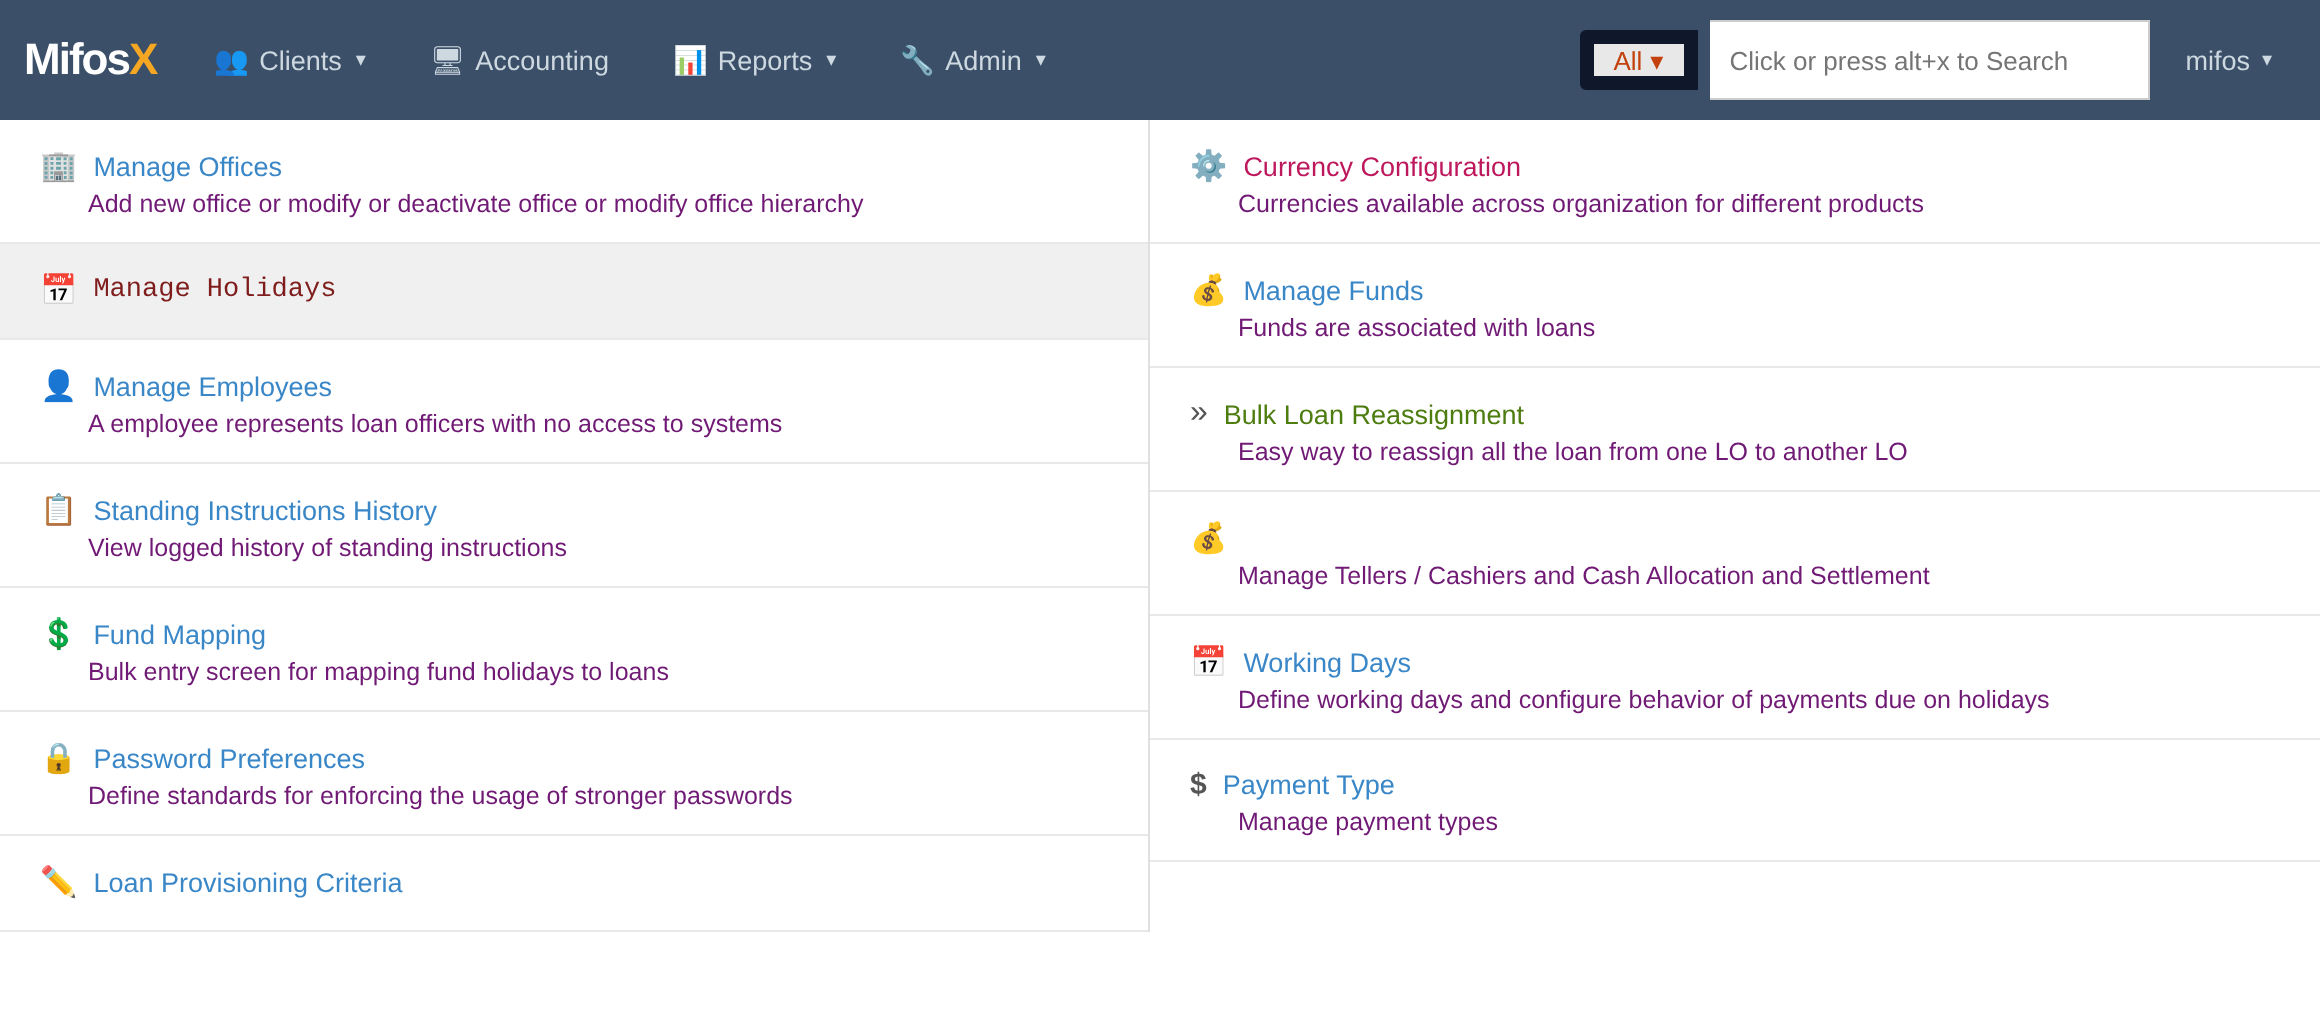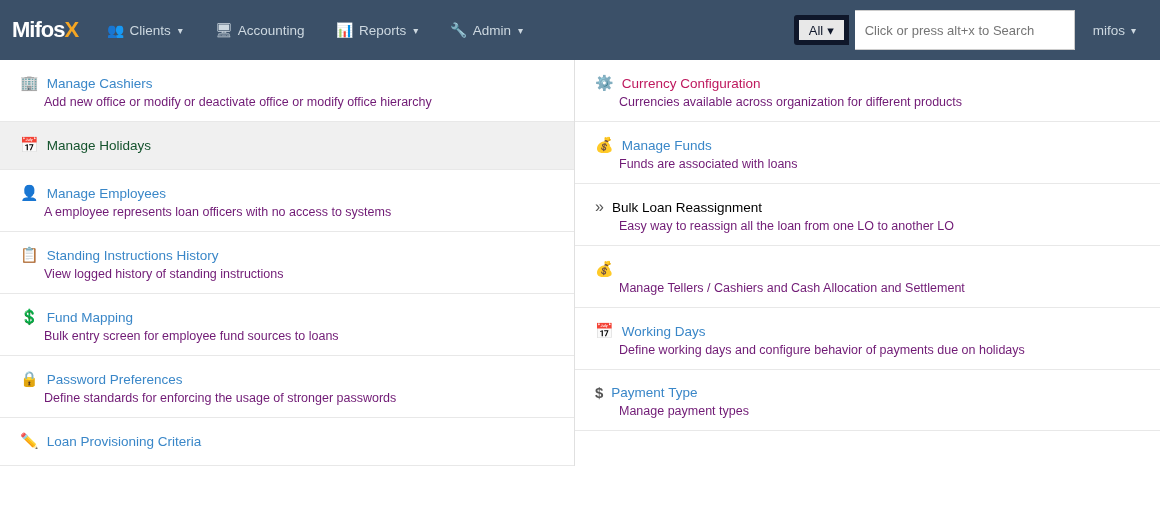--- a/index.html
+++ b/index.html
@@ -46,26 +46,26 @@
 
     
     .navbar-right {
       margin-left: auto;
       display: flex;
       align-items: center;
       gap: 6px;
     }
     .search-all-btn {
       background: #e8e8e8;
-      border: 5px solid #0f172a;
+      border: 7px solid #0f172a;
       border-radius: 3px 0 0 3px;
       padding: 5px 10px;
       font-size: 13px;
       cursor: pointer;
-      color: #0f172a;
+      color: #c2410c;
       display: flex;
       align-items: center;
       gap: 4px;
       height: 30px;
     }
     .search-input {
       border: 1px solid #ccc;
       border-left: none;
       padding: 19px 10px;
       font-size: 13px;
@@ -166,29 +166,29 @@
   </div>
 </nav>
 
 <div class="main-content">
 
   <div class="left-panel">
 
     <div class="menu-item">
       <div class="menu-item-title">
         <span class="icon">🏢</span>
-        <span style="color: rgb(58, 135, 200);">Manage Cashiers</span>
+        <span style="color: rgb(58, 135, 200);">Manage Offices</span>
       </div>
       <div class="menu-item-desc">Add new office or modify or deactivate office or modify office hierarchy</div>
     </div>
 
     <div class="menu-item highlighted">
       <div class="menu-item-title">
         <span class="icon">📅</span>
-        <span style="color: #14532d;">Manage Holidays</span>
+        <span style="color: #7f1d1d; font-family: Liberation Mono, monospace;">Manage Holidays</span>
       </div>
     </div>
 
     <div class="menu-item">
       <div class="menu-item-title">
         <span class="icon">👤</span>
         <span style="color: rgb(58, 135, 200);">Manage Employees</span>
       </div>
       <div class="menu-item-desc">A employee represents loan officers with no access to systems</div>
     </div>
@@ -199,21 +199,21 @@
         <span style="color: rgb(58, 135, 200);">Standing Instructions History</span>
       </div>
       <div class="menu-item-desc">View logged history of standing instructions</div>
     </div>
 
     <div class="menu-item">
       <div class="menu-item-title">
         <span class="icon">💲</span>
         <span style="color: rgb(58, 135, 200);">Fund Mapping</span>
       </div>
-      <div class="menu-item-desc">Bulk entry screen for employee fund sources to loans</div>
+      <div class="menu-item-desc">Bulk entry screen for mapping fund holidays to loans</div>
     </div>
 
     <div class="menu-item">
       <div class="menu-item-title">
         <span class="icon">🔒</span>
         <span style="color: rgb(58, 135, 200);">Password Preferences</span>
       </div>
       <div class="menu-item-desc">Define standards for enforcing the usage of stronger passwords</div>
     </div>
 
@@ -240,21 +240,21 @@
       <div class="menu-item-title">
         <span class="icon">💰</span>
         <span style="color: rgb(58, 135, 200);">Manage Funds</span>
       </div>
       <div class="menu-item-desc">Funds are associated with loans</div>
     </div>
 
     <div class="menu-item">
       <div class="menu-item-title">
         <span class="icon" style="font-style:normal;font-size:16px;color:#555;">»</span>
-        <span style="color: #000000; text-align: center;">Bulk Loan Reassignment</span>
+        <span style="color: #4d7c0f; text-align: center;">Bulk Loan Reassignment</span>
       </div>
       <div class="menu-item-desc">Easy way to reassign all the loan from one LO to another LO</div>
     </div>
 
     <div class="menu-item">
       <div class="menu-item-title">
         <span class="icon">💰</span>
       </div>
       <div class="menu-item-desc">Manage Tellers / Cashiers and Cash Allocation and Settlement</div>
     </div>

